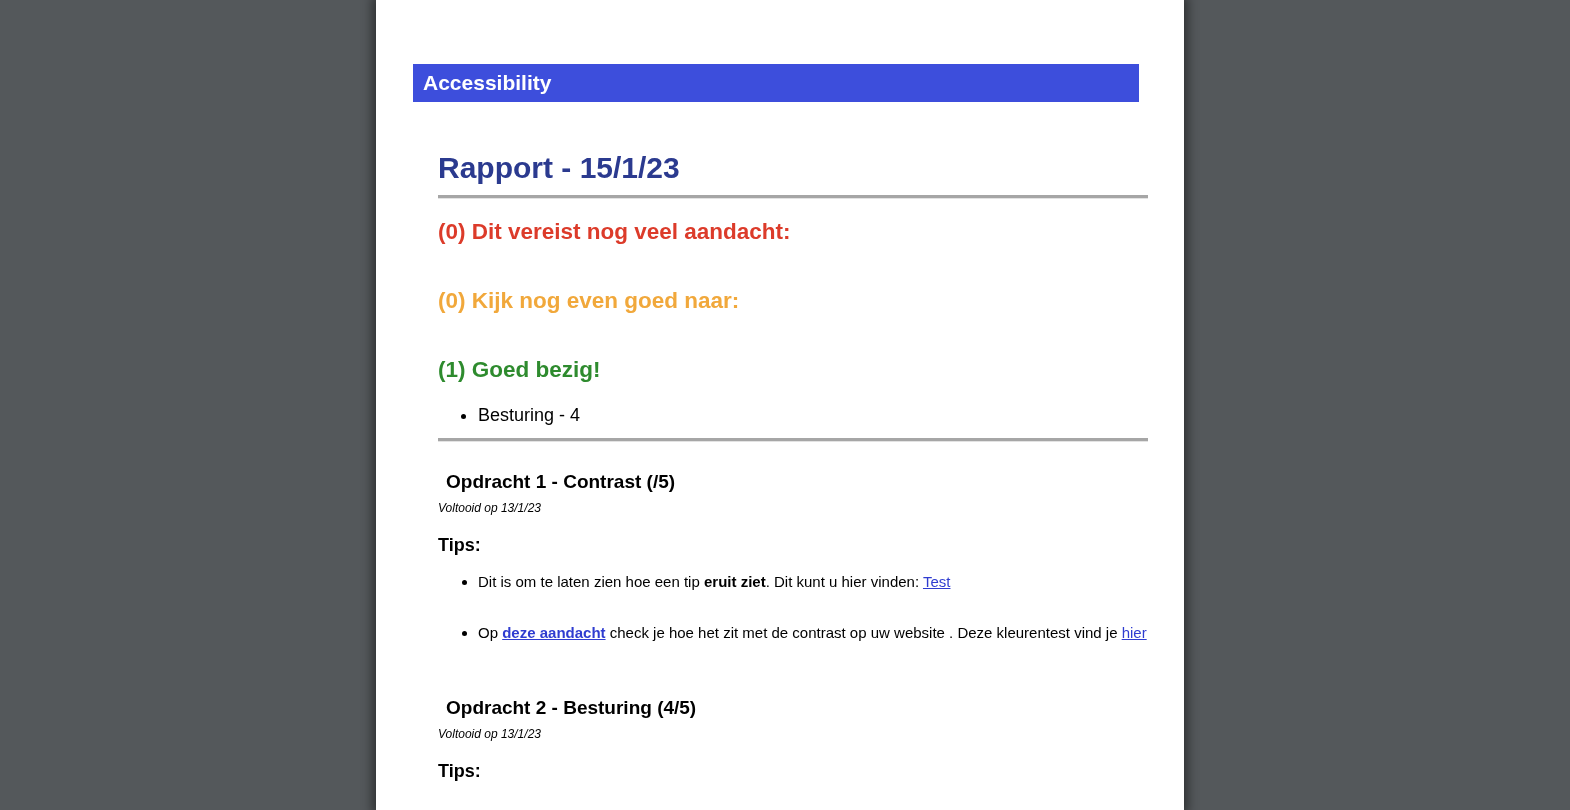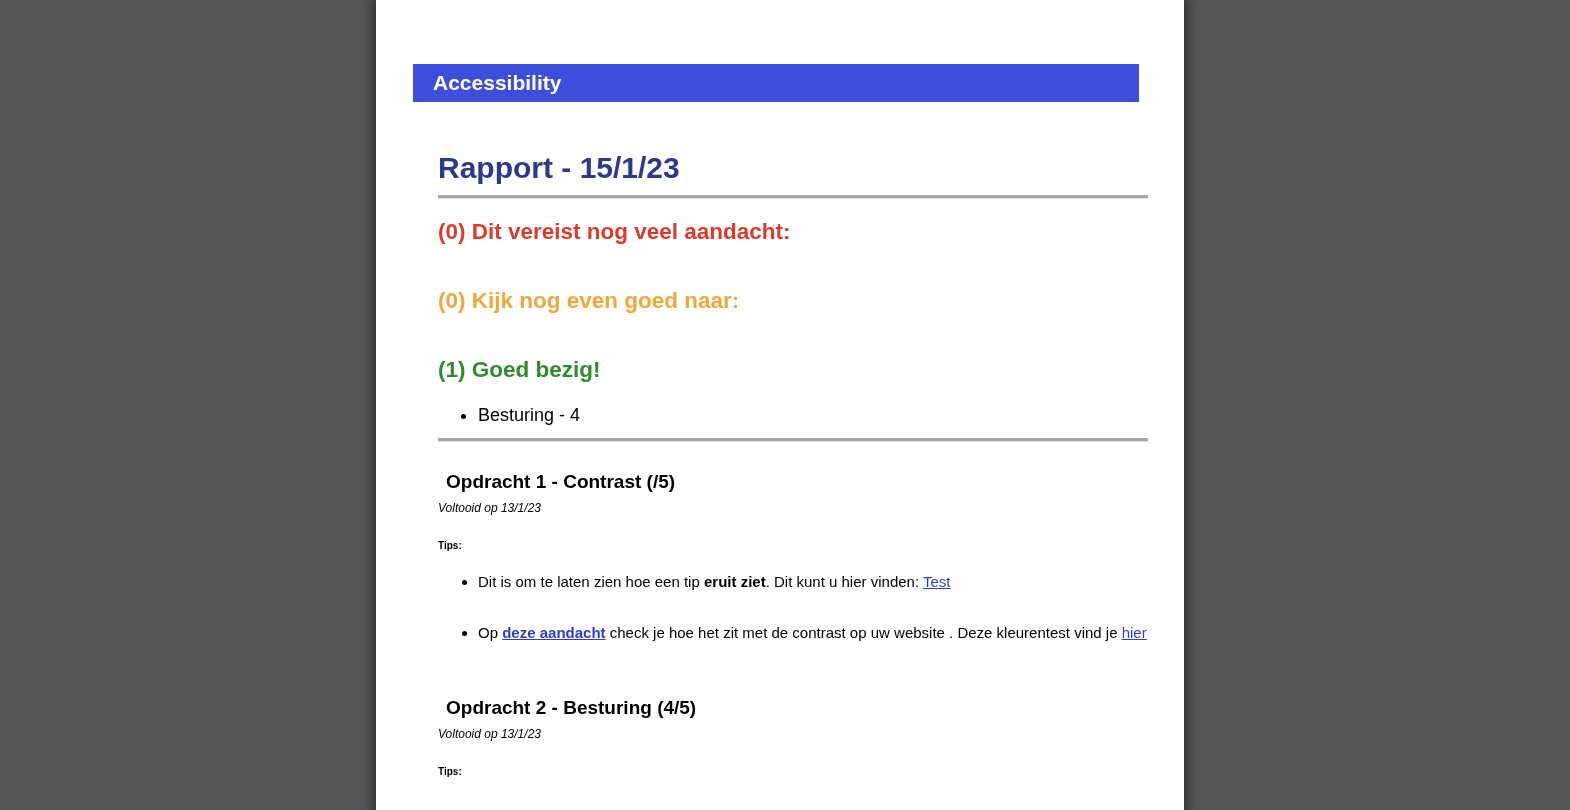--- a/index.html
+++ b/index.html
@@ -24,21 +24,21 @@
     width: 808px;
     height: 810px;
     background: #ffffff;
     box-shadow: 0 0 10px 4px rgba(0,0,0,0.45);
   }
   .banner {
     box-sizing: border-box;
     margin: 64px 45px 0 37px;
     height: 38px;
     line-height: 38px;
-    padding-left: 20px;
+    padding-left: 10px;
     color: #ffffff;
     font-size: 21px;
     font-weight: bold;
   }
   .content {
     margin: 0 36px 0 62px;
   }
   .report-title {
     margin: 49px 0 10px 0;
     font-size: 30px;
@@ -80,21 +80,21 @@
   .assignment-2 { margin-top: 55px; }
   .completed-on {
     margin: 4px 0 0 0;
     font-size: 12px;
     line-height: 14px;
     font-style: italic;
     color: #000000;
   }
   .tips-label {
     margin: 21px 0 0 0;
-    font-size: 10px;
+    font-size: 18px;
     line-height: 19px;
     font-weight: bold;
     color: #000000;
   }
   ul.tips-list {
     margin: 17px 0 0 0;
     padding: 0 0 0 40px;
     font-size: 15px;
     line-height: 19.5px;
     color: #000000;

